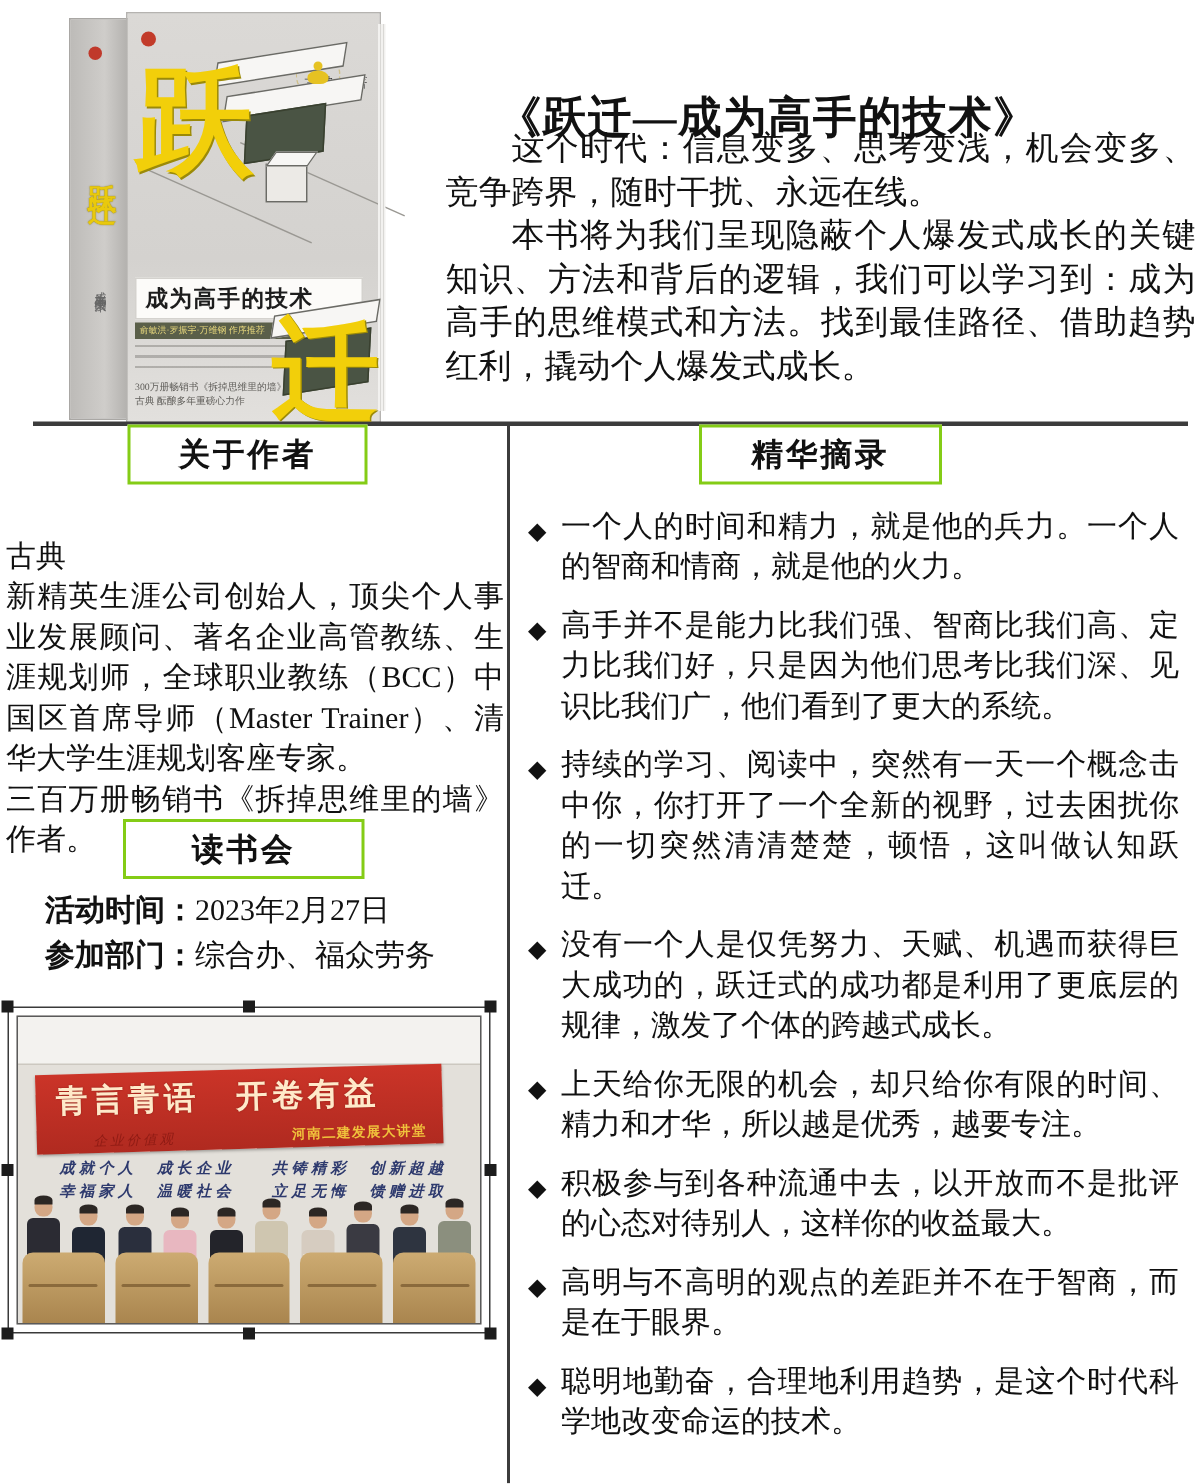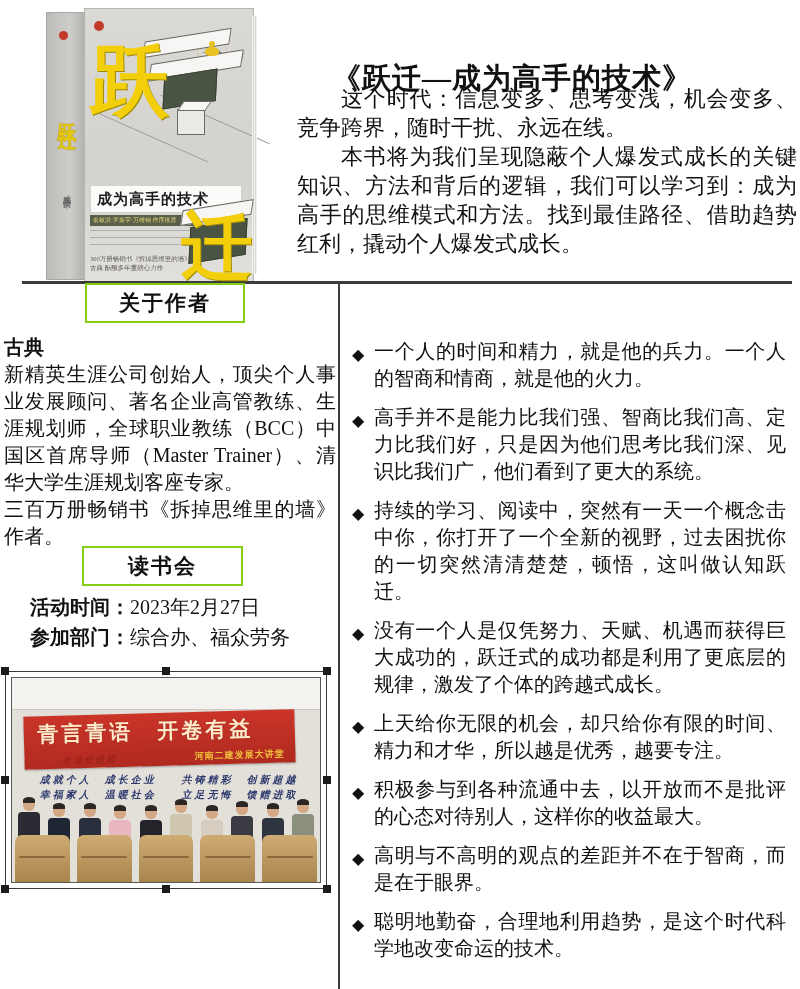--- a/index.html
+++ b/index.html
@@ -63,21 +63,21 @@
   .vrule{position:absolute;left:338px;top:283px;width:2px;height:706px;background:#3c3c3c;}
   .secbox{position:absolute;height:36px;background:#fff;border:2px solid #84cc16;
           display:flex;align-items:center;justify-content:center;
           font-size:21px;font-weight:bold;letter-spacing:2px;}
   .secbox.about{left:85px;top:283px;width:156px;}
   .secbox.excerpt{left:466px;top:283px;width:158px;}
   .secbox.club{left:82px;top:546px;width:157px;}
 
   
   .author-block{position:absolute;left:4px;top:334px;width:332px;font-size:20px;line-height:27px;text-align:justify;}
-  .author-block .nm{font-weight:bold;display:block;}
+  .author-block .nm{font-weight:normal;display:block;margin-top:24px;}
   .author-block p{margin:0;}
 
   
   .club-info{position:absolute;left:30px;top:592px;width:305px;font-size:20px;line-height:30px;}
   .club-info .lbl{font-weight:bold;}
 
   
   .photo-frame{position:absolute;left:5px;top:671px;width:322px;height:218px;background:#fff;
                border:1.5px solid #3a3a3a;box-sizing:border-box;padding:5px;}
   .photo-inner{position:relative;width:100%;height:100%;border:1px solid #5a5a5a;box-sizing:border-box;
@@ -169,20 +169,21 @@
   <div class="main-title">《跃迁—成为高手的技术》</div>
   <div class="intro">
     <p>这个时代：信息变多、思考变浅，机会变多、竞争跨界，随时干扰、永远在线。</p>
     <p>本书将为我们呈现隐蔽个人爆发式成长的关键知识、方法和背后的逻辑，我们可以学习到：成为高手的思维模式和方法。找到最佳路径、借助趋势红利，撬动个人爆发式成长。</p>
   </div>
 
   <div class="hrule"></div>
   <div class="vrule"></div>
 
   <div class="secbox about">关于作者</div>
+  <div class="secbox excerpt">精华摘录</div>
   <div class="secbox club">读书会</div>
 
   <div class="author-block">
     <span class="nm">古典</span>
     <p>新精英生涯公司创始人，顶尖个人事业发展顾问、著名企业高管教练、生涯规划师，全球职业教练（BCC）中国区首席导师（Master Trainer）、清华大学生涯规划客座专家。</p>
     <p>三百万册畅销书《拆掉思维里的墙》作者。</p>
   </div>
 
   <div class="club-info">
     <div><span class="lbl">活动时间：</span><span>2023年2月27日</span></div>

